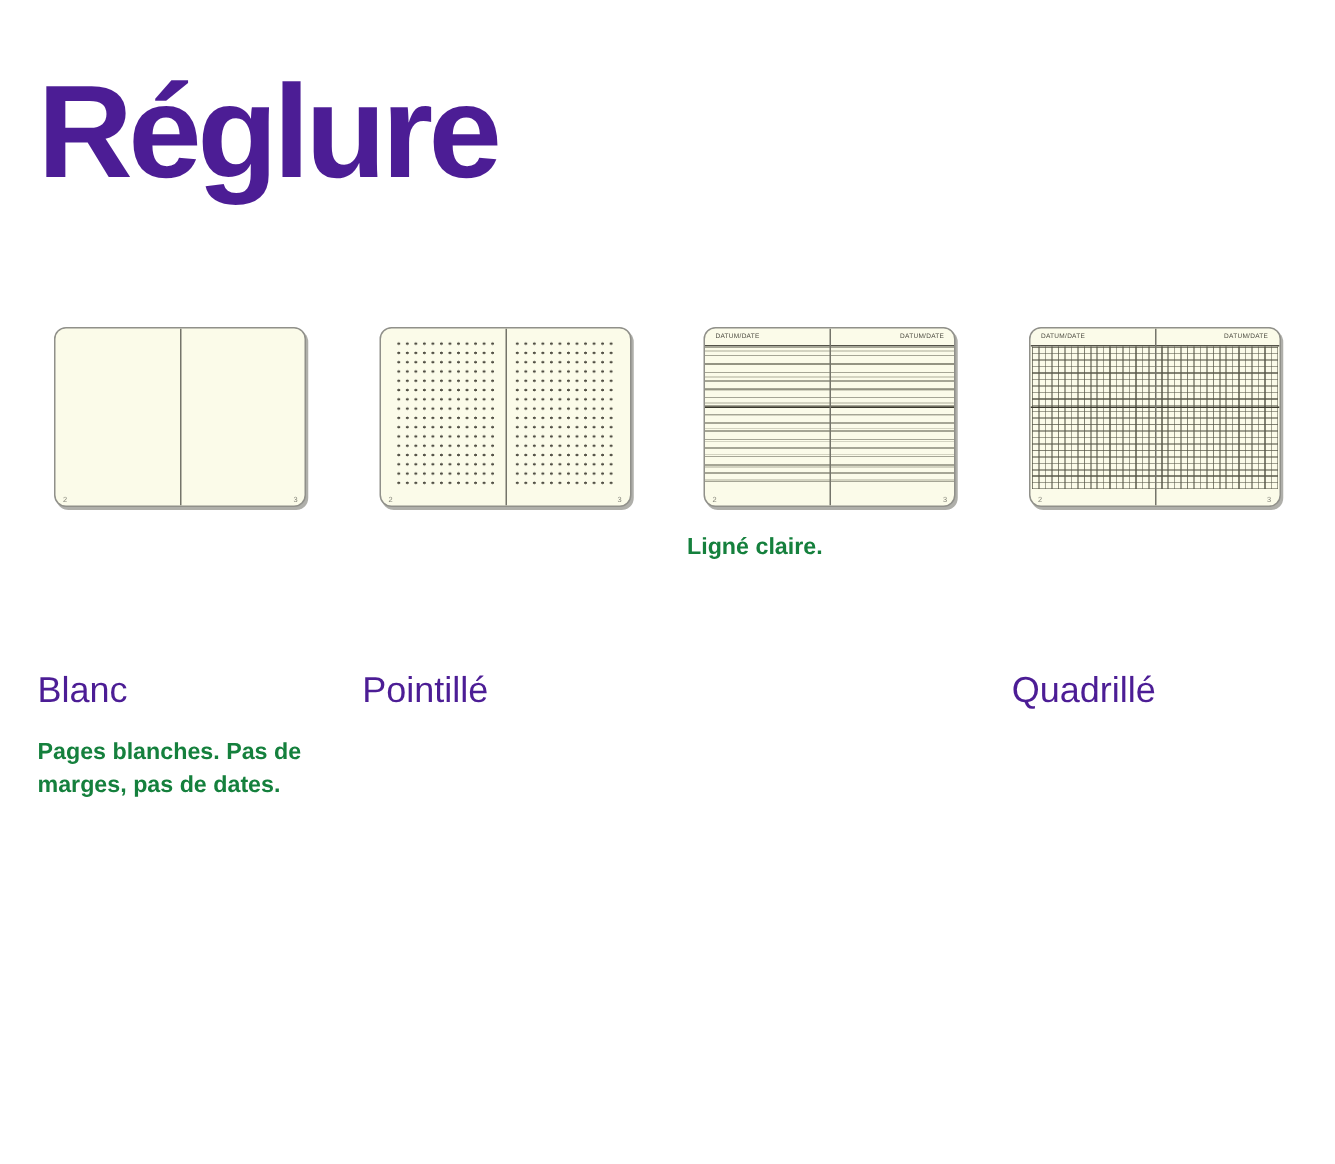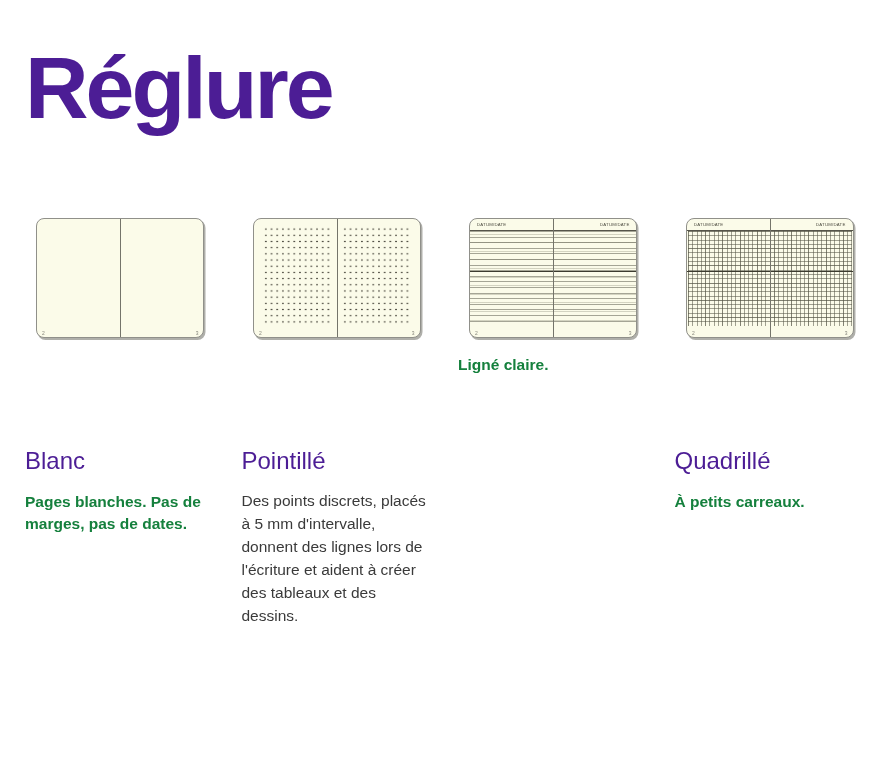--- a/index.html
+++ b/index.html
@@ -169,21 +169,20 @@
 
     <section class="col">
       <div class="notebook">
         <div class="dots dots-left"></div>
         <div class="dots dots-right"></div>
         <div class="spine"></div>
         <span class="pagenum pn-left">2</span>
         <span class="pagenum pn-right">3</span>
       </div>
       <h2 class="col-heading">Pointillé</h2>
-      <p class="col-body">Des points discrets, placés à 5 mm d'intervalle, donnent des lignes lors de l'écriture et aident à créer des tableaux et des dessins.</p>
     </section>
 
     <section class="col">
       <div class="notebook">
         <div class="rules"></div>
         <div class="darkline"></div>
         <div class="head-row">
           <span class="head-label hl-left">DATUM/DATE</span>
           <span class="head-label hl-right">DATUM/DATE</span>
         </div>
@@ -200,17 +199,16 @@
         <div class="darkline"></div>
         <div class="head-row">
           <span class="head-label hl-left">DATUM/DATE</span>
           <span class="head-label hl-right">DATUM/DATE</span>
         </div>
         <div class="spine"></div>
         <span class="pagenum pn-left">2</span>
         <span class="pagenum pn-right">3</span>
       </div>
       <h2 class="col-heading">Quadrillé</h2>
-      <div class="col-subhead">À petits carreaux.</div>
     </section>
 
   </div>
 </div>
 
 </body></html>

